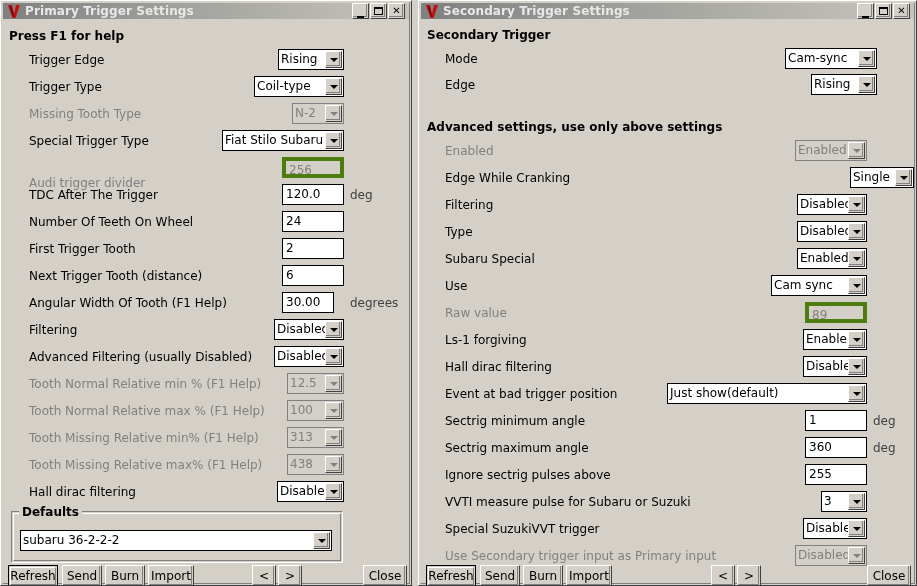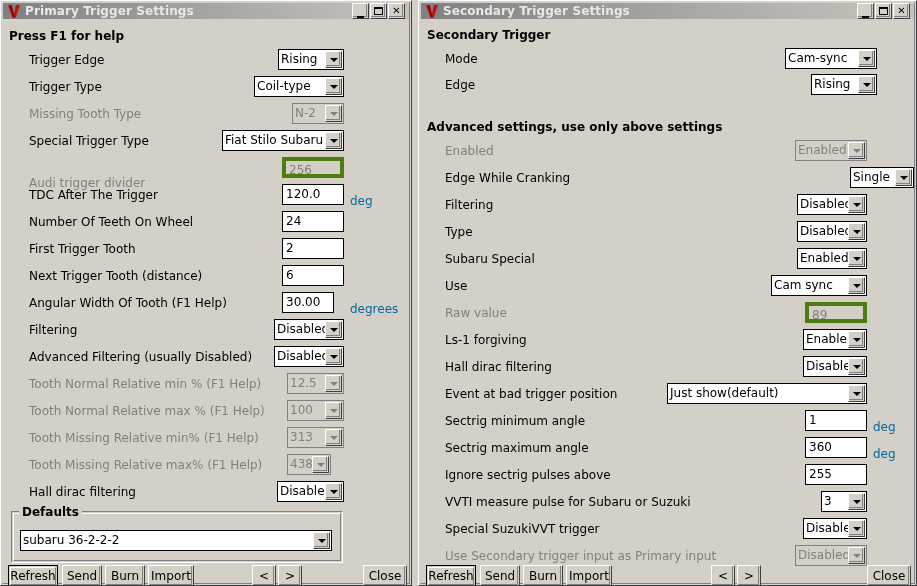--- a/index.html
+++ b/index.html
@@ -106,23 +106,22 @@
   .row-label {
     position: absolute;
     font-size: 12px;
     color: #000;
     white-space: nowrap;
   }
   .row-label.disabled { color: #808080; }
   .unit {
     position: absolute;
     font-size: 12px;
-    color: #0369a1;
-    white-space: nowrap;
-    margin-top: 6px;
+    color: #404040;
+    white-space: nowrap;
   }
 
   
   .combo {
     position: absolute;
     height: 21px;
     box-sizing: border-box;
     background: #ffffff;
     border: 1px solid #000000;
     display: flex;
@@ -352,21 +351,21 @@
             <div class="combo disabled" style="left: 284px; top: 377px; width: 57px;">
               <span class="ctext">100</span>
               <span class="carrow"></span>
             </div>
             <div class="row-label disabled" style="left: 26px; top: 408px;">Tooth Missing Relative min% (F1 Help)</div>
             <div class="combo disabled" style="left: 284px; top: 404px; width: 57px; gap: 8px;">
               <span class="ctext">313</span>
               <span class="carrow"></span>
             </div>
             <div class="row-label disabled" style="left: 26px; top: 435px;">Tooth Missing Relative max% (F1 Help)</div>
-            <div class="combo disabled" style="left: 284px; top: 431px; width: 44px;">
+            <div class="combo disabled" style="left: 284px; top: 431px; width: 57px;">
               <span class="ctext">438</span>
               <span class="carrow"></span>
             </div>
             <div class="row-label" style="left: 26px; top: 462px;">Hall dirac filtering</div>
             <div class="combo" style="left: 274px; top: 458px; width: 67px;">
               <span class="ctext">Disable</span>
               <span class="carrow"></span>
             </div>
           </div>
 

